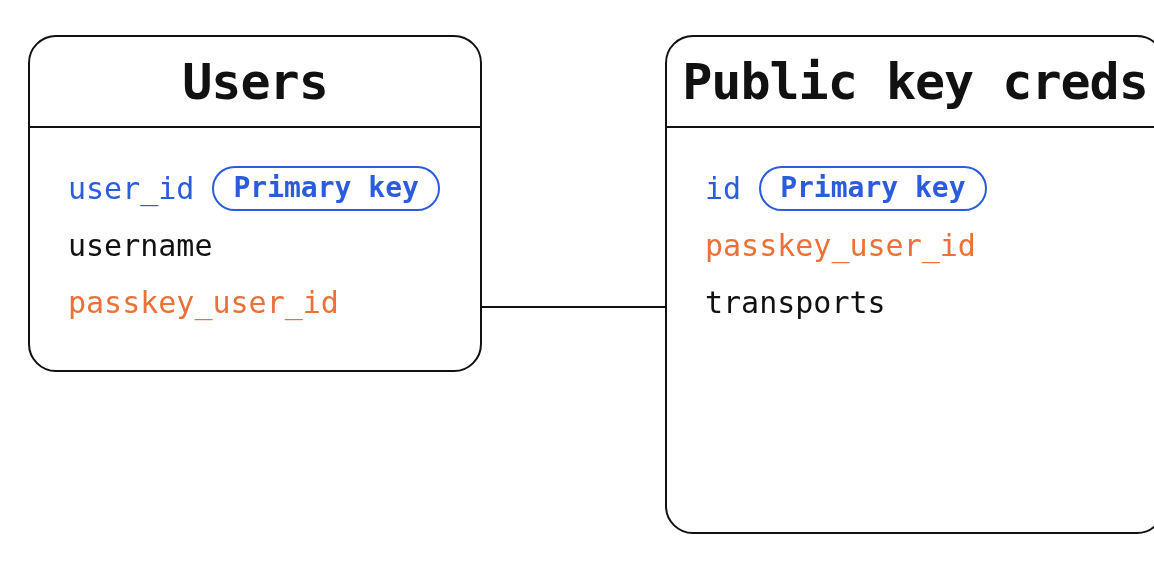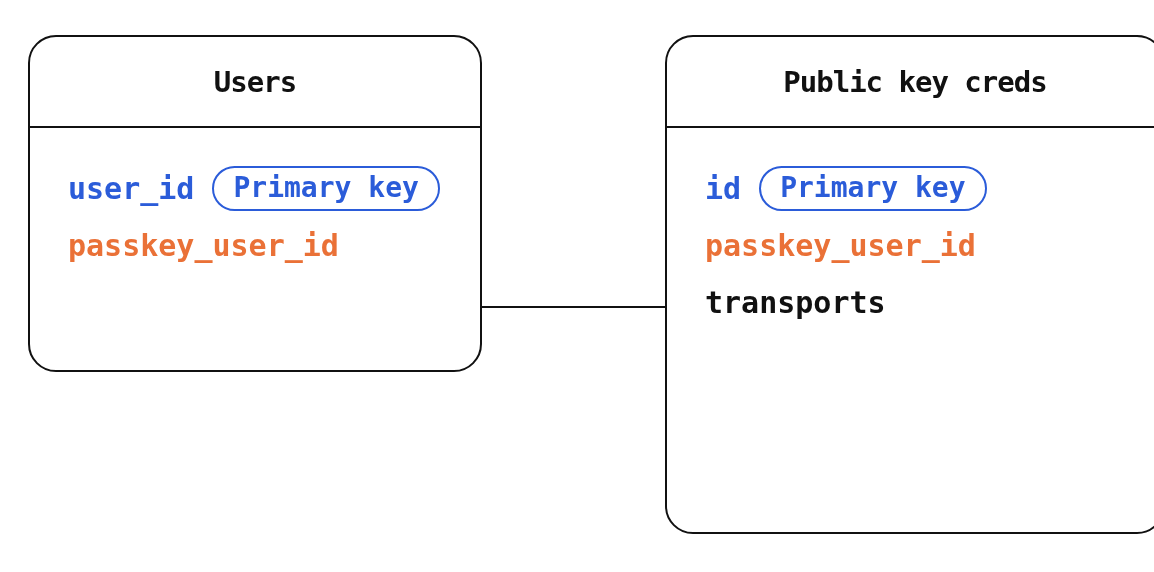--- a/index.html
+++ b/index.html
@@ -50,39 +50,38 @@
     height: 499px;
   }
   .table-header {
     height: 91px;
     border-bottom: 2px solid var(--ink);
     display: flex;
     align-items: center;
     justify-content: center;
   }
   .table-title {
-    font-size: 29px;
+    font-size: 50px;
     font-weight: 700;
     letter-spacing: -1px;
     white-space: nowrap;
   }
   .table-body {
     padding: 32px 20px 0 38px;
   }
   .field-row {
     height: 57px;
     display: flex;
     align-items: center;
     gap: 18px;
     white-space: nowrap;
   }
   .field-name {
     font-size: 30px;
     color: var(--ink);
-    font-weight: bold;
   }
   .field-name.blue { color: var(--blue); }
   .field-name.orange { color: var(--orange); }
   .pk-badge {
     display: inline-flex;
     align-items: center;
     border: 2px solid var(--blue);
     border-radius: 999px;
     color: var(--blue);
     font-size: 28px;
@@ -102,20 +101,23 @@
   <div class="table-box users">
     <div class="table-header">
       <div class="table-title">Users</div>
     </div>
     <div class="table-body">
       <div class="field-row">
         <span class="field-name blue">user_id</span>
         <span class="pk-badge">Primary key</span>
       </div>
       <div class="field-row">
+        <span class="field-name">username</span>
+      </div>
+      <div class="field-row">
         <span class="field-name orange">passkey_user_id</span>
       </div>
     </div>
   </div>
 
   <div class="table-box pkcreds">
     <div class="table-header">
       <div class="table-title">Public key creds</div>
     </div>
     <div class="table-body">

